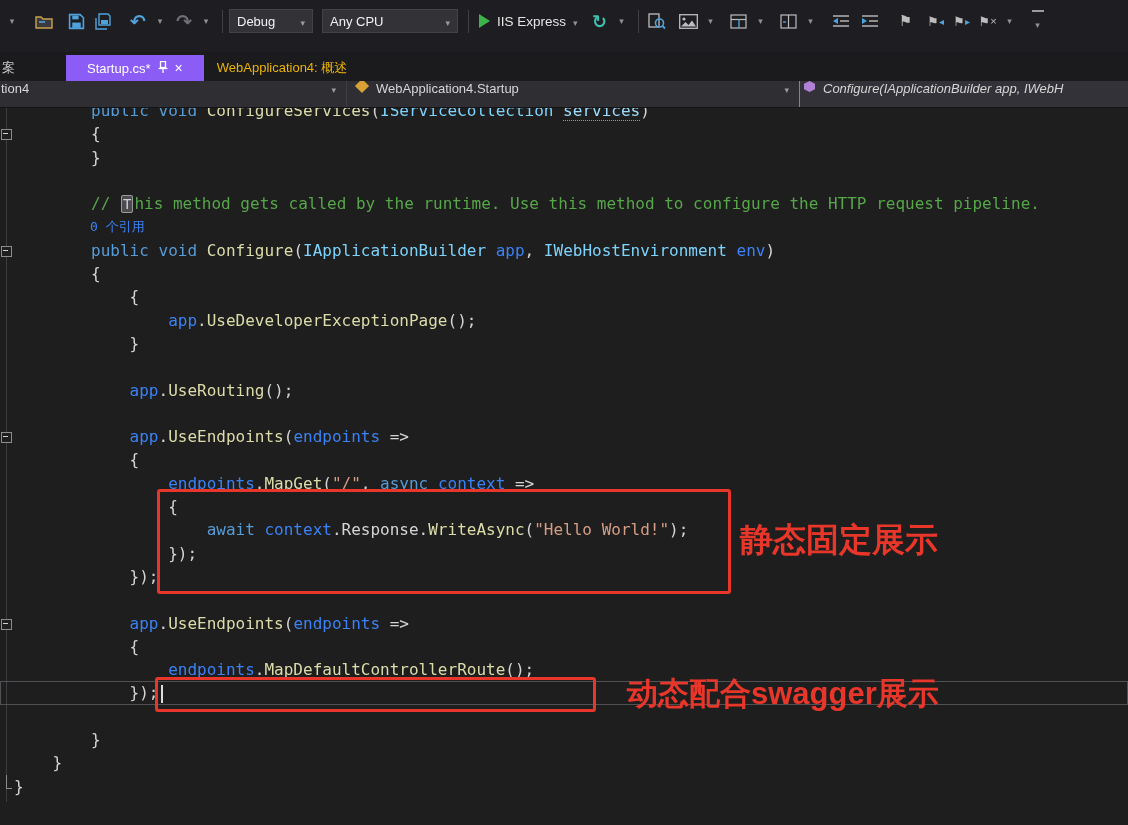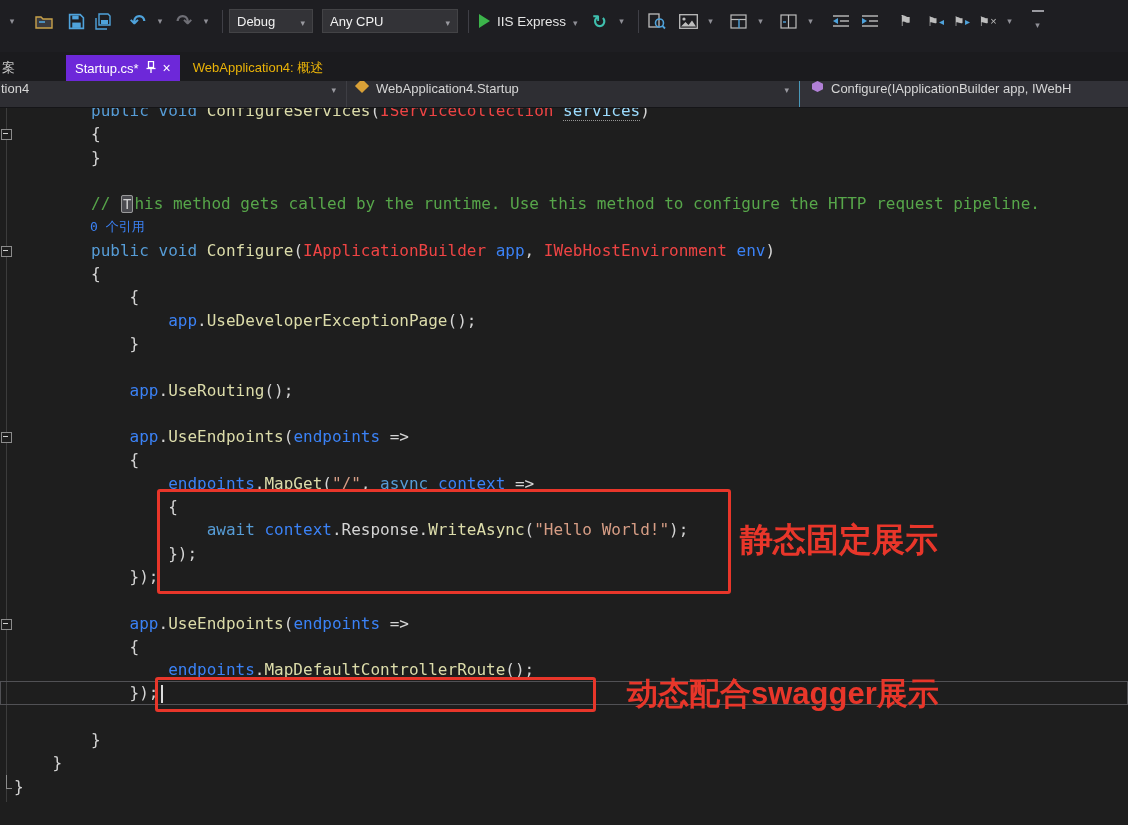--- a/index.html
+++ b/index.html
@@ -27,32 +27,32 @@
           border-top:7px solid transparent; border-bottom:7px solid transparent; }
   .run-label { color:#e5e5e5; font-size:13.5px; margin:0 7px 0 7px; }
   .overflow-bar { display:inline-block; width:12px; height:2px; background:#9a9aa0; margin-bottom:2px; }
   .overflow-wrap { display:inline-flex; flex-direction:column; align-items:center; }
 
   
   .tabbar { height:29px; background:#1b1b1e; display:flex; align-items:flex-end; }
   .tab { height:26px; display:flex; align-items:center; font-size:13px; color:#eab308;
          white-space:nowrap; }
   .tab-cropped { width:66px; padding-left:2px; color:#c8c8c8; }
-  .tab-active { background:#6d28d9; color:#ffffff; padding:0 9px; gap:7px; }
+  .tab-active { background:#8b5cf6; color:#ffffff; padding:0 21px; gap:7px; }
   .tab-inactive { padding:0 13px; }
   .tab-close { font-size:14px; line-height:1; color:#ffffff; }
 
   
   .navbar { height:27px; background:#2e2e33; display:flex; border-bottom:1px solid #151518; }
   .nav-dd { display:flex; align-items:flex-start; font-size:13px; color:#d6d6d6;
             overflow:hidden; white-space:nowrap; }
   .nav-dd .cb-arrow { margin-left:auto; margin-right:10px; }
   #nav-project { width:346px; padding-left:1px; }
   #nav-type { width:453px; border-left:1px solid #3e3e44; padding-left:8px; }
-  #nav-member { flex:1; border-left:1px solid #4a98b8; background:#323238; padding-left:10px; }
+  #nav-member { flex:1; border-left:1px solid #4a98b8; background:#323238; padding-left:2px;font-style:italic; }
   .class-glyph { width:10px; height:10px; background:#d8a037; transform:rotate(45deg);
                  display:inline-block; margin:0 9px 0 2px; flex:0 0 auto; }
   .method-glyph { width:11px; height:11px; background:#b180d7; display:inline-block;
                   margin:0 8px 0 2px; clip-path:polygon(50% 0,100% 25%,100% 75%,50% 100%,0 75%,0 25%);
                   flex:0 0 auto; }
 
   
   .editor { position:relative; height:717px; background:#1e1e1e; overflow:hidden;
             font-family:"DejaVu Sans Mono","Liberation Mono",monospace; font-size:16px; }
   .vline { position:absolute; left:6px; top:0; height:694px; width:1px; background:#3c3c3c; }
@@ -64,21 +64,21 @@
   .gut { flex:0 0 14px; position:relative; }
   .gut.fold::before { content:""; position:absolute; left:1px; top:7px; width:9px; height:9px;
                       background:#1e1e1e; border:1px solid #8c8c8c; z-index:2; }
   .gut.fold::after { content:""; position:absolute; left:3px; top:11px; width:5px; height:1px;
                      background:#d0d0d0; z-index:3; }
   .gut.foldend::before { content:""; position:absolute; left:6px; top:0; width:5px; height:13px;
                          border-left:1px solid #8c8c8c; border-bottom:1px solid #8c8c8c;
                          background:#1e1e1e; z-index:2; }
   .txt { flex:1; }
   .tk-k { color:#569cd6; }
-  .tk-t { color:#ef4444; }
+  .tk-t { color:#7dd3fc; }
   .tk-m { color:#dcdcaa; }
   .tk-v { color:#3b82f6; }
   .tk-p { color:#d4d4d4; }
   .tk-c { color:#57a64a; }
   .tk-s { color:#d69d85; }
   .tk-u { color:#9cdcfe; border-bottom:1px dotted #969696; }
   .tk-box { background:#4b4b50; border:1px solid #9a9a9a; border-radius:2px; color:#d0d0d0;
             padding:0 1px; margin:0 1px; font-size:14px; }
   .caret { display:inline-block; width:2px; height:18px; background:#dcdcdc;
            vertical-align:middle; margin-left:2px; }

